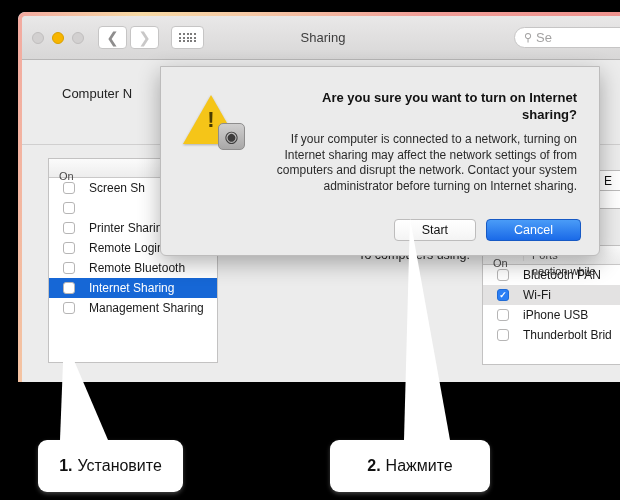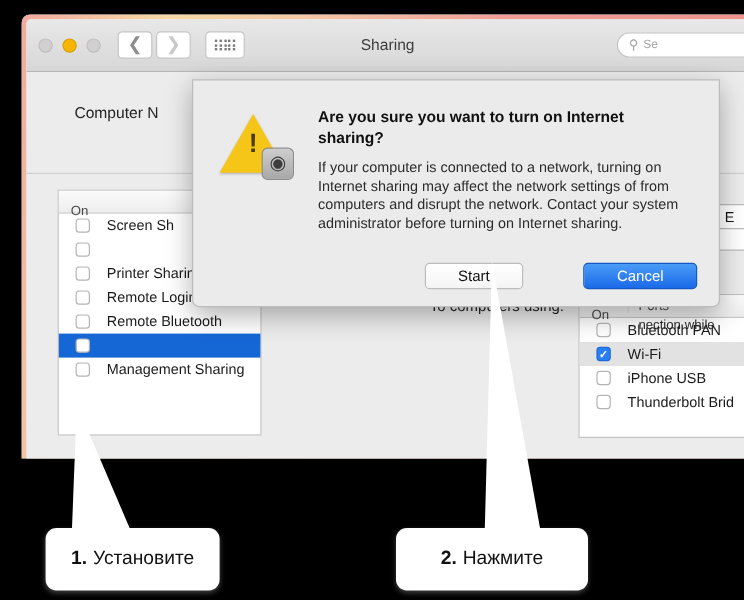--- a/index.html
+++ b/index.html
@@ -74,21 +74,21 @@
     pointer-events: none;
   }
   .searchfield {
     position: absolute; right: -8px; top: 11px;
     width: 118px; height: 21px;
     background: #fff; border: 1px solid #c6c5c5; border-radius: 11px;
     display: flex; align-items: center; padding-left: 9px; gap: 4px;
     overflow: hidden;
   }
   .searchfield .sicon { color: #a3a2a2; font-size: 11px; }
-  .searchfield .stext { color: #a3a2a2; font-size: 10px; white-space: nowrap; }
+  .searchfield .stext { color: #a3a2a2; font-size: 13px; white-space: nowrap; }
 
   
   .prefbody { position: relative; height: 326px; background: #ececec; }
 
   .computer-name-row {
     position: absolute; left: 0; top: 26px; width: 100%;
     font-size: 13px; color: #232323; padding-left: 40px;
   }
 
   .divider { position: absolute; left: 0; right: 0; top: 84px; height: 1px; background: #d0cfcf; }
@@ -185,39 +185,39 @@
     font-family: "Liberation Sans", sans-serif;
   }
   .badge {
     position: absolute; right: 0px; top: 36px;
     width: 27px; height: 27px; border-radius: 5px;
     background: linear-gradient(180deg,#cfcece,#a9a8a8);
     border: 1px solid #8e8d8d;
     display: flex; align-items: center; justify-content: center;
     color: #3d3c3c; font-size: 16px; line-height: 1;
   }
-  .sheet-text { flex: 1; padding-top: 2px; }
+  .sheet-text { flex: 1; padding-top: 2px; text-align: right; }
   .sheet-title {
     font-size: 13px; font-weight: 700; color: #111;
     line-height: 17px; margin-bottom: 9px; max-width: 325px;
   }
   .sheet-body {
     font-size: 12px; color: #2b2b2b; line-height: 15.5px; max-width: 330px;
   }
   .sheet-buttons {
     position: absolute; right: 18px; bottom: 14px;
     display: flex; gap: 10px; align-items: center;
   }
   .btn {
     height: 22px; min-width: 78px; padding: 0 27px;
     border-radius: 4px; font-size: 12.5px;
     display: flex; align-items: center; justify-content: center;
   }
   .btn.plain { background: linear-gradient(180deg,#fff,#f4f4f4); border: 1px solid #bdbcbc; color: #111; }
-  .btn.primary { background: linear-gradient(180deg,#4a9cf7,#1a6ae8); border: 1px solid #1659c4; color: #fff; margin-left: 40px; }
+  .btn.primary { background: linear-gradient(180deg,#4a9cf7,#1a6ae8); border: 1px solid #1659c4; color: #fff; }
 
   
   .callout {
     position: absolute;
     background: #fff; border-radius: 9px;
     height: 52px; display: flex; align-items: center; justify-content: center;
     font-size: 16px; color: #111;
     box-shadow: 0 2px 4px rgba(255,255,255,.25);
   }
   .callout b { font-weight: 700; margin-right: 5px; }
@@ -306,20 +306,21 @@
               <div class="svc-row">
                 <div class="cbox-wrap">
                   <div class="cbox"></div>
                 </div>
                 <div class="svc-name">Remote Bluetooth</div>
               </div>
               <div class="svc-row sel">
                 <div class="cbox-wrap">
                   <div class="cbox"></div>
                 </div>
+                <div class="svc-name">Internet Sharing</div>
               </div>
               <div class="svc-row">
                 <div class="cbox-wrap">
                   <div class="cbox"></div>
                 </div>
                 <div class="svc-name">Management Sharing</div>
               </div>
             </div>
      </div>
 

